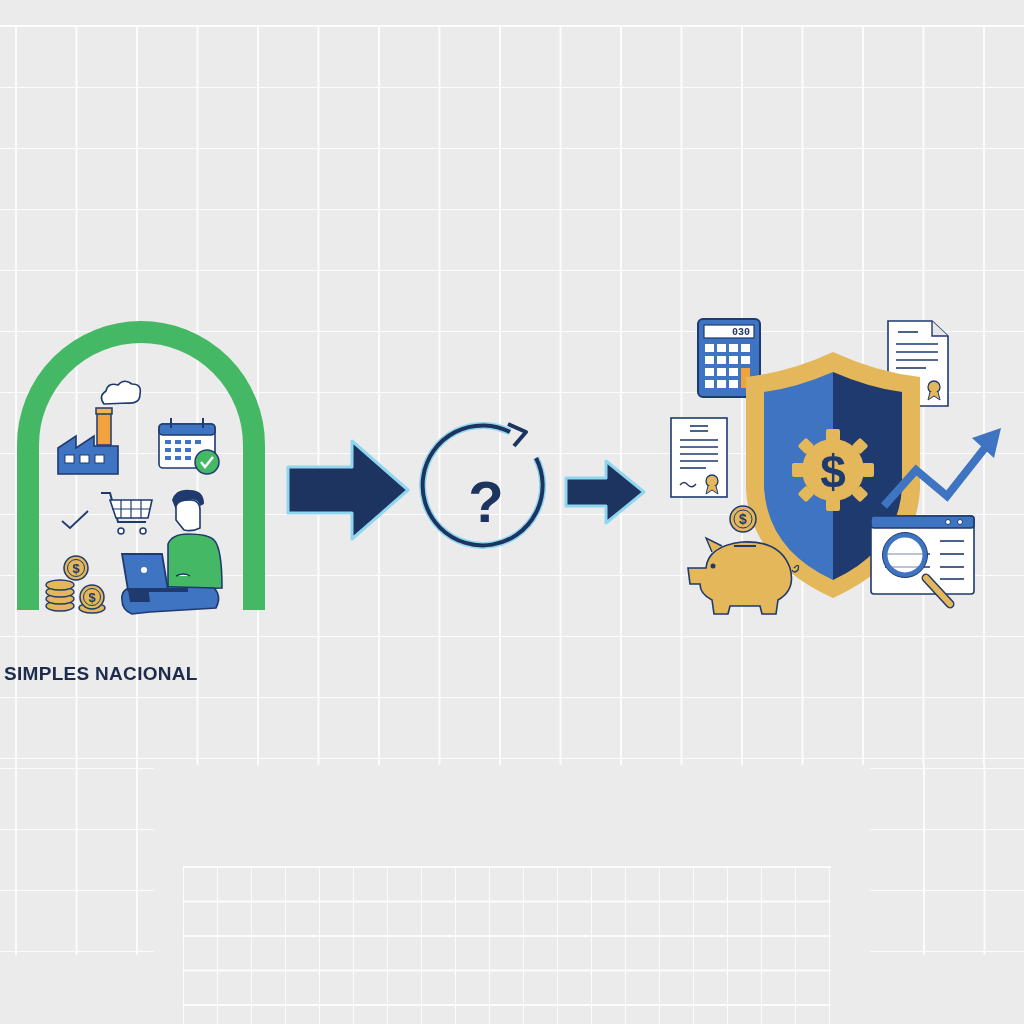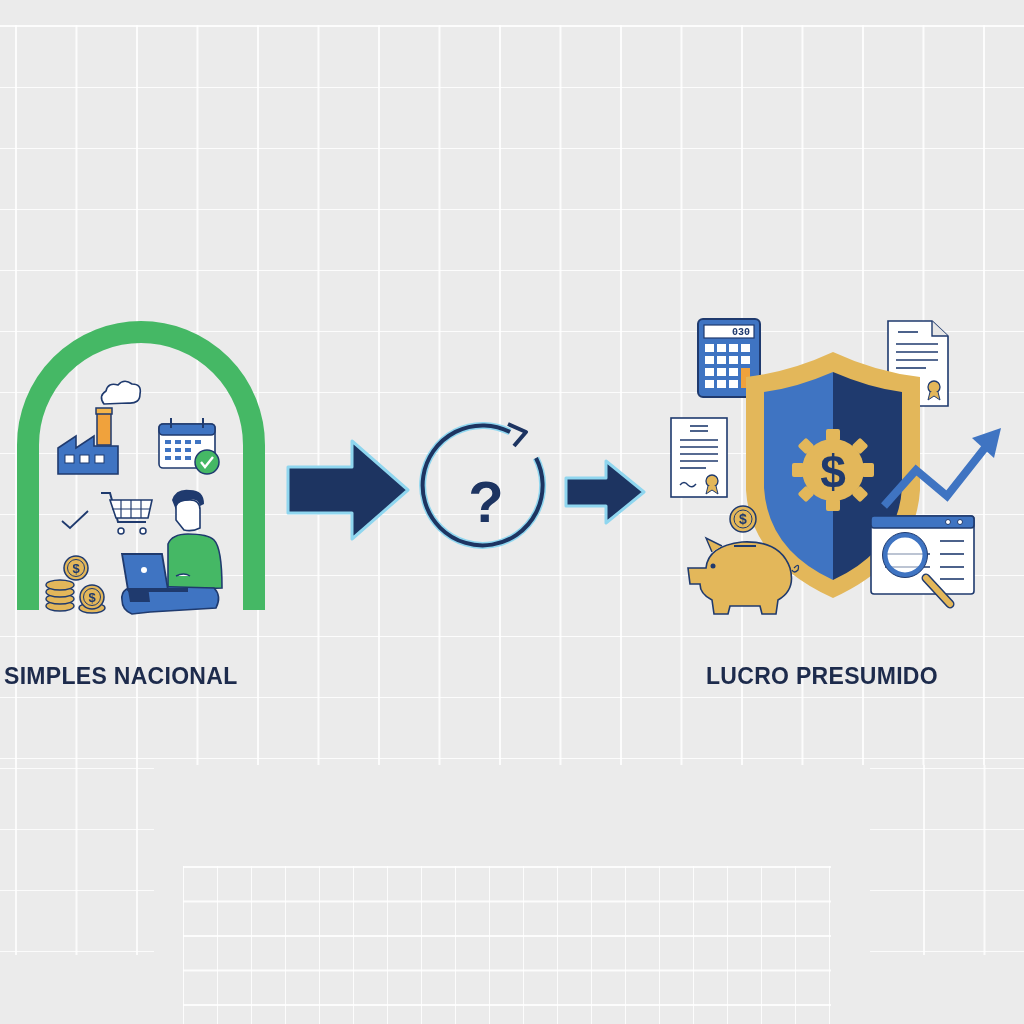--- a/index.html
+++ b/index.html
@@ -34,21 +34,21 @@
   }
   .grid-bottom {
     position: absolute; left: 183px; top: 866px; width: 648px; height: 158px;
     background-image:
       linear-gradient(to right, rgba(255,255,255,0.85) 1.5px, transparent 1.5px),
       linear-gradient(to bottom, rgba(255,255,255,0.85) 1.5px, transparent 1.5px);
     background-size: 34px 34.5px;
   }
   .stage { position: absolute; left: 0; top: 0; width: 1024px; height: 1024px; }
   .label {
-    position: absolute; font-weight: bold; font-size: 23px; color: #1d2b4c;
+    position: absolute; font-weight: bold; font-size: 19px; color: #1d2b4c;
     letter-spacing: 0.3px; white-space: nowrap;
   }
   #label-left { left: 4px; top: 663px; }
   #label-right { left: 706px; top: 663px; }
   svg { position: absolute; overflow: visible; }
 </style>
 </head>
 <body>
 
 <div class="grid-main"></div>
@@ -264,14 +264,13 @@
       <path d="M794 568 Q800 562 798 570 Q794 574 792 570" fill="none" stroke="#1f3a6e" stroke-width="1.3"></path>
     </g>
     <g>
       <circle cx="743" cy="519" r="13" fill="#e3b75a" stroke="#1f3a6e" stroke-width="1.5"></circle>
       <circle cx="743" cy="519" r="9" fill="none" stroke="#1f3a6e" stroke-width="1"></circle>
       <text x="743" y="524" text-anchor="middle" font-size="14" font-weight="bold" fill="#1f3a6e" font-family="Liberation Sans, sans-serif">$</text>
     </g>
   </svg>
 
   <div id="label-left" class="label">SIMPLES NACIONAL</div>
-  <div id="label-right" class="label">LUCRO PRESUMIDO</div>
 </div>
 
 </body></html>

